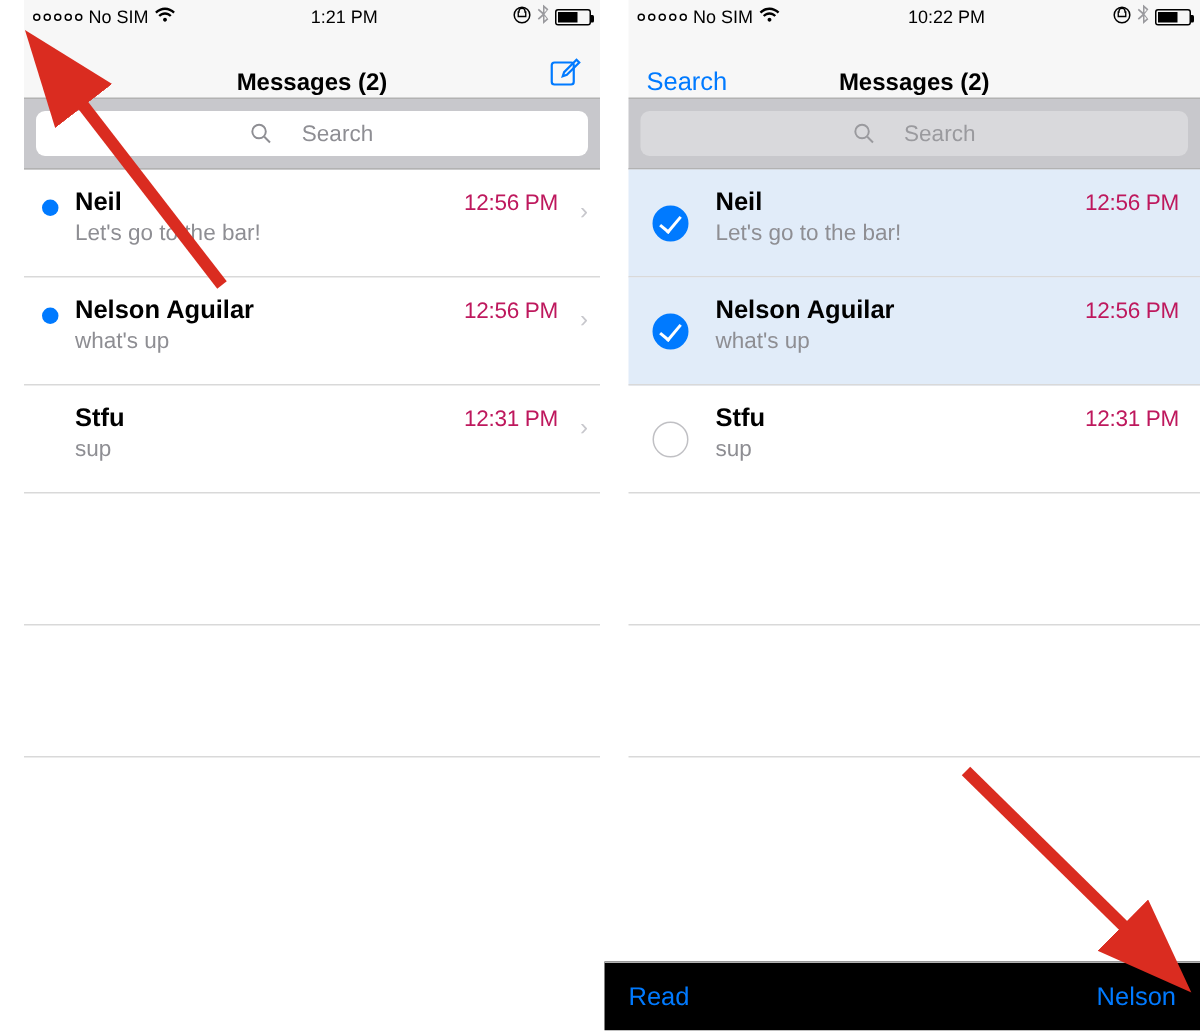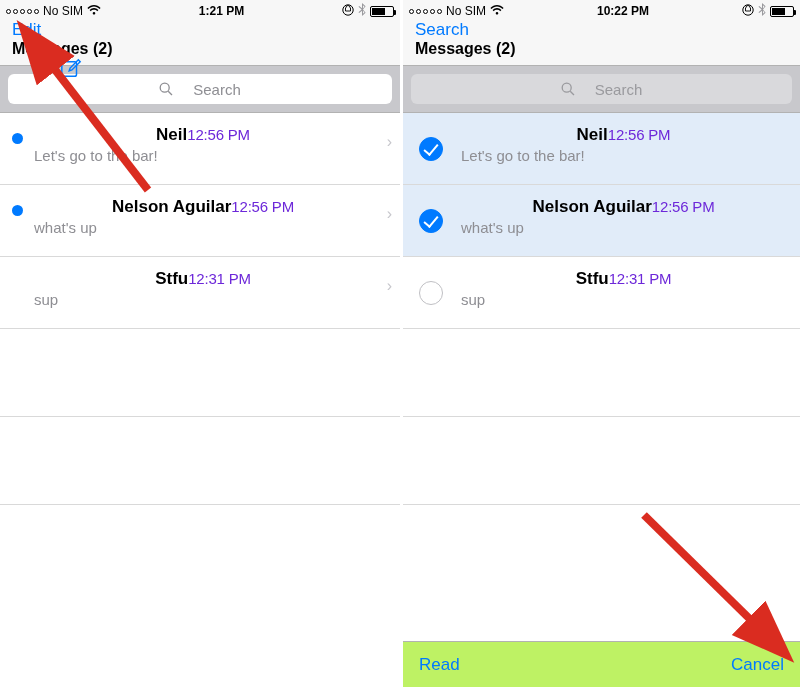--- a/index.html
+++ b/index.html
@@ -8,20 +8,21 @@
     font-family: -apple-system, "Helvetica Neue", Helvetica, Arial, sans-serif;
     background: #fff;
     display: flex;
     position: relative;
   }
   .phone {
     width: 400px;
     height: 687px;
     position: relative;
     background: #fff;
+    padding-left: 16px;
   }
   .phone + .phone { border-left: 3px solid #fff; }
 
   
   .status {
     height: 20px;
     display: flex;
     align-items: center;
     justify-content: space-between;
     padding: 2px 6px 0 6px;
@@ -30,42 +31,41 @@
     color: #000;
     background: #f7f7f7;
   }
   .status .left, .status .right { display:flex; align-items:center; gap:4px; }
   .status .dots { display:flex; gap:2px; }
   .status .dot {
     width:5px; height:5px; border-radius:50%;
     border:1px solid #000;
     background:#fff;
   }
-  .status .time { font-weight:700; }
+  .status .time { font-weight:400; }
   .battery {
     width: 24px; height: 11px; border:1px solid #000; border-radius:2px;
     position:relative;
   }
   .battery::before {
     content:''; position:absolute; left:1px; top:1px; bottom:1px;
     width: 60%; background:#000;
   }
   .battery::after {
     content:''; position:absolute; right:-3px; top:3px; width:2px; height:5px;
     background:#000; border-radius:0 1px 1px 0;
   }
 
   
   .nav {
     height: 46px;
     background: #f7f7f7;
     border-bottom: 1px solid #b2b2b2;
-    display:flex; align-items:flex-start; justify-content:space-between;
+    display:flex; align-items:flex-end; justify-content:space-between;
     padding: 0 12px;
-    flex-direction: column;
   }
   .nav .btn { color:#007aff; font-size:17px; cursor:pointer; min-width:70px; }
   .nav .btn.right { text-align:right; }
   .nav .title { font-weight:700; font-size:16px; color:#000; text-align:center; flex:1; }
   .compose-icon svg { width:22px; height:22px; }
 
   
   .searchwrap {
     background:#c8c8cc;
     padding: 8px 8px;
@@ -82,24 +82,24 @@
   
   .list { }
   .row {
     padding: 12px 12px 12px 34px;
     position:relative;
     border-bottom:1px solid #d9d9d9;
     display:block;
     min-height:72px;
   }
   .row .top {
-    display:flex; align-items:baseline; justify-content:center;
+    display:flex; align-items:baseline; justify-content:space-between;
   }
   .row .name { font-weight:700; font-size:17px; color:#000; }
-  .row .time { font-size:15px; color:#6d28d9; letter-spacing:-0.2px; margin-right:16px;}
+  .row .time { font-size:15px; color:#be185d; letter-spacing:-0.2px; margin-right:16px;}
   .row .preview { color:#8e8e93; font-size:15px; margin-top:2px; }
   .row .chev {
     position:absolute; right:8px; top:20px; color:#c7c7cc; font-size:16px; font-weight:300;
   }
   .row .unread {
     position:absolute; left:12px; top:20px;
     width:11px; height:11px; border-radius:50%;
     background:#007aff;
   }
 
@@ -116,21 +116,21 @@
   .selmark.checked::after {
     content:''; position:absolute;
     left:7px; top:3px; width:6px; height:12px;
     border:solid #fff; border-width:0 2px 2px 0;
     transform:rotate(40deg);
   }
 
   
   .toolbar {
     position:absolute; left:0; right:0; bottom:0;
-    height:46px; background:#bef264;
+    height:46px; background:#000000;
     border-top:1px solid #b2b2b2;
     display:flex; align-items:center; justify-content:space-between;
     padding:0 16px;
     font-size:17px;
   }
   .toolbar .tbtn { color:#007aff; cursor:pointer; }
 
   
   .arrow {
     position:absolute; pointer-events:none;
@@ -314,21 +314,21 @@
         <span class="time">12:31 PM</span>
       </div>
       <div class="preview">sup</div>
     </div>
     <div class="row" style="min-height:88px"></div>
     <div class="row" style="min-height:88px"></div>
   </div>
 
   <div class="toolbar">
     <span class="tbtn">Read</span>
-    <span class="tbtn">Cancel</span>
+    <span class="tbtn">Nelson</span>
   </div>
 
   <div class="arrow" style="right:18px; bottom:40px;">
     <svg width="150" height="140">
       <defs>
           <marker id="ahR" markerWidth="10" markerHeight="10" refX="2" refY="3" orient="auto">
         <path d="M0,0 L0,6 L8,3 z" fill="#da2c20"></path>
           </marker>
         </defs>
       <line x1="12" y1="12" x2="128" y2="126" stroke="#da2c20" stroke-width="8" marker-end="url(#ahR)"></line>

